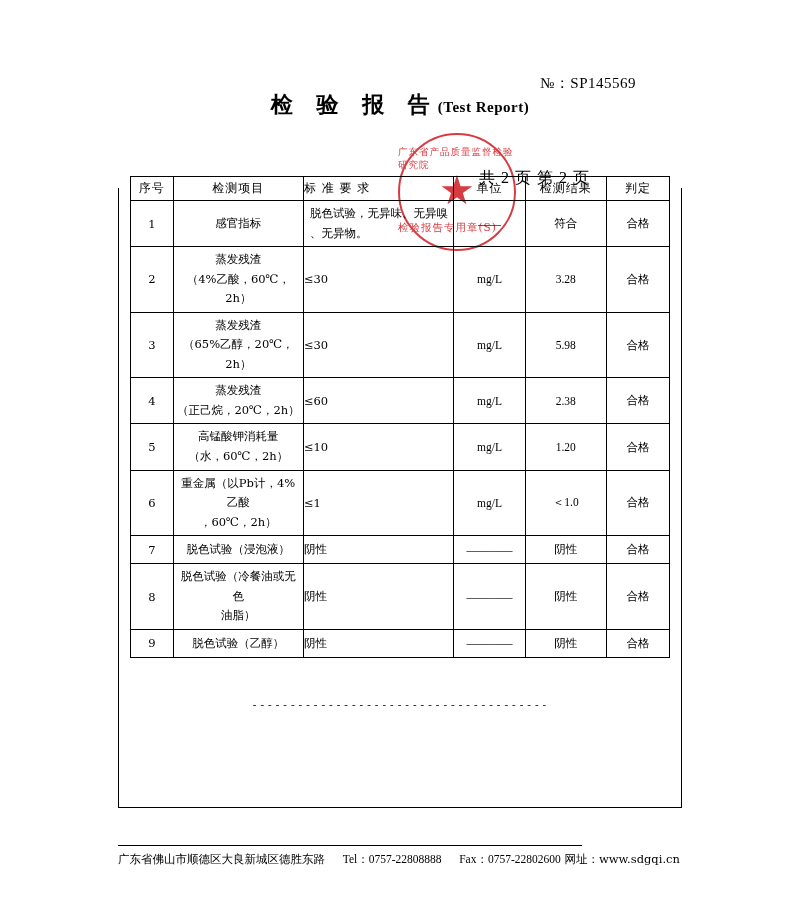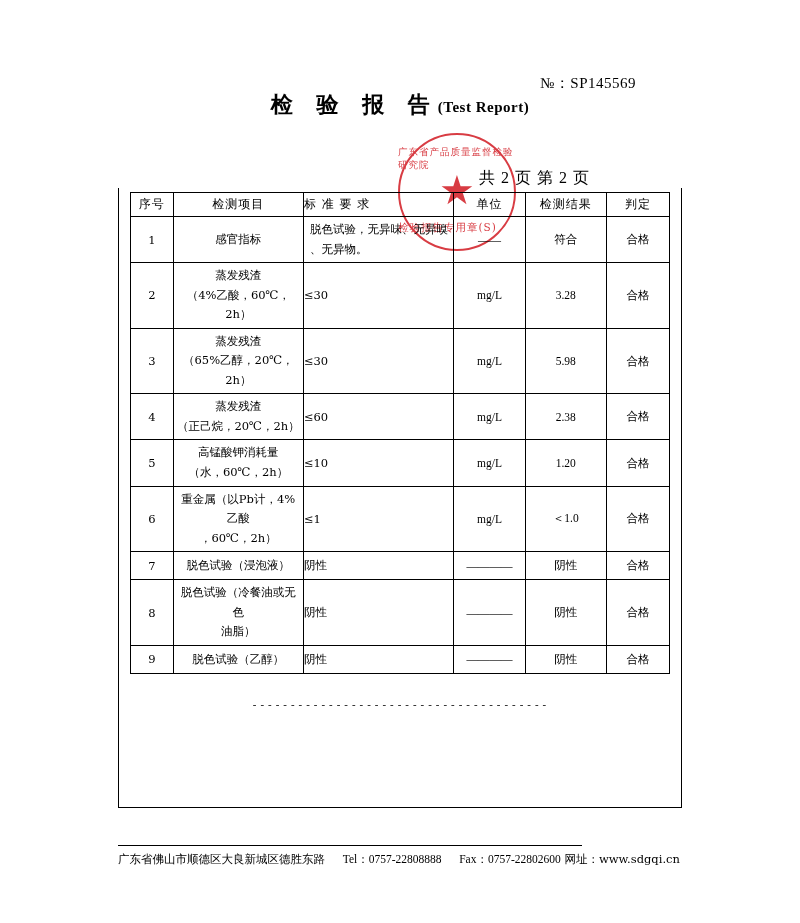--- a/index.html
+++ b/index.html
@@ -102,21 +102,21 @@
     letter-spacing: 1px;
     font-family: "DejaVu Serif", serif;
   }
   .seal-text-top { top: 13px; }
   .seal-text-bot { bottom: 16px; font-size: 10.5px; }
 
   
   table.grid {
     position: absolute;
     left: 130px;
-    top: 192px;
+    top: 176px;
     border-collapse: collapse;
     width: 540px;
     font-family: "DejaVu Serif", serif;
   }
   table.grid td, table.grid th {
     border: 1px solid #000;
     font-size: 11.5px;
     text-align: center;
     vertical-align: middle;
     padding: 3px 2px;

